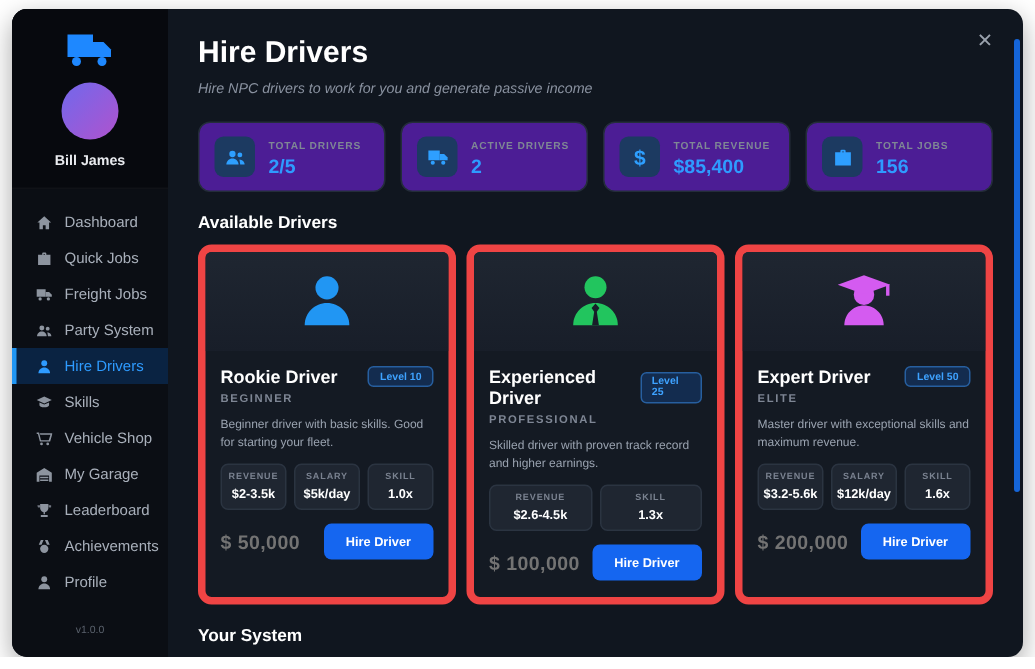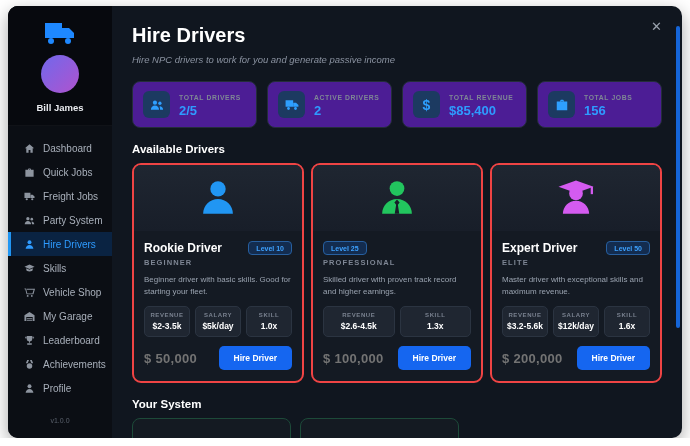--- a/index.html
+++ b/index.html
@@ -30,21 +30,21 @@
   .stats-row { display:flex; gap:10px; }
   .stat-card { flex:1; background:#4c1d95; border:1px solid #242d3a; border-radius:8px; padding:9px 10px; display:flex; align-items:flex-end; gap:9px; }
   .stat-ico { width:27px; height:27px; border-radius:6px; background:#1c3a61; color:#2e9fff; display:flex; align-items:center; justify-content:center; flex-shrink:0; }
   .stat-ico svg { width:14px; height:14px; fill:currentColor; }
   .stat-ico .dollar { font-size:14px; font-weight:bold; }
   .stat-label { color:#7f8795; font-size:6.8px; font-weight:bold; letter-spacing:.6px; margin-bottom:2px; }
   .stat-value { color:#2e9bff; font-size:13px; font-weight:bold; }
   .section-heading { color:#ffffff; font-size:11.5px; font-weight:bold; margin:15px 0 8px; }
   
   .cards-row { display:flex; gap:7px; }
-  .driver-card { flex:1; border:2px solid #ef4444; border-radius:9px; overflow:hidden; background:#141a23; display:flex; flex-direction:column; }
+  .driver-card { flex:1; border:5px solid #ef4444; border-radius:9px; overflow:hidden; background:#141a23; display:flex; flex-direction:column; }
   .card-icon-area { height:66px; background:linear-gradient(180deg,#1f2631,#181e29); display:flex; align-items:center; justify-content:center; }
   .card-icon-area svg { width:42px; height:42px; }
   .accent-blue { fill:#2196f3; }
   .accent-green { fill:#22c55e; }
   .accent-purple { fill:#d45bf0; }
   .card-body { padding:10px 10px 11px; }
   .card-top { display:flex; align-items:center; justify-content:space-between; }
   .driver-name { color:#ffffff; font-size:12px; font-weight:bold; }
   .level-badge { color:#3ea2ff; background:#132c4f; border:1px solid #275f9f; font-size:7px; font-weight:bold; padding:2.5px 7px; border-radius:4px; }
   .tier { color:#7e8694; font-size:7.5px; font-weight:bold; letter-spacing:1.1px; margin:3px 0 7px; }
@@ -289,20 +289,21 @@
           <svg viewBox="0 0 24 24">
               <g class="accent-green">
                 <circle cx="12" cy="6.6" r="4.2"></circle>
                 <path d="M3.5 21c0-4.7 3.8-8.4 8.5-8.4s8.5 3.7 8.5 8.4z"></path>
               </g>
               <path fill="#181e29" d="M12 12.8l-1.5 1.7 1 1.4-.8 5.1h2.6l-.8-5.1 1-1.4z"></path>
             </svg>
         </div>
         <div class="card-body">
           <div class="card-top">
+            <span class="driver-name">Experienced Driver</span>
             <span class="level-badge">Level 25</span>
           </div>
           <div class="tier">PROFESSIONAL</div>
           <div class="descr">Skilled driver with proven track record and higher earnings.</div>
           <div class="chips">
             <span class="chip">
               <div class="chip-label">REVENUE</div>
               <div class="chip-value">$2.6-4.5k</div>
             </span>
             <span class="chip">

